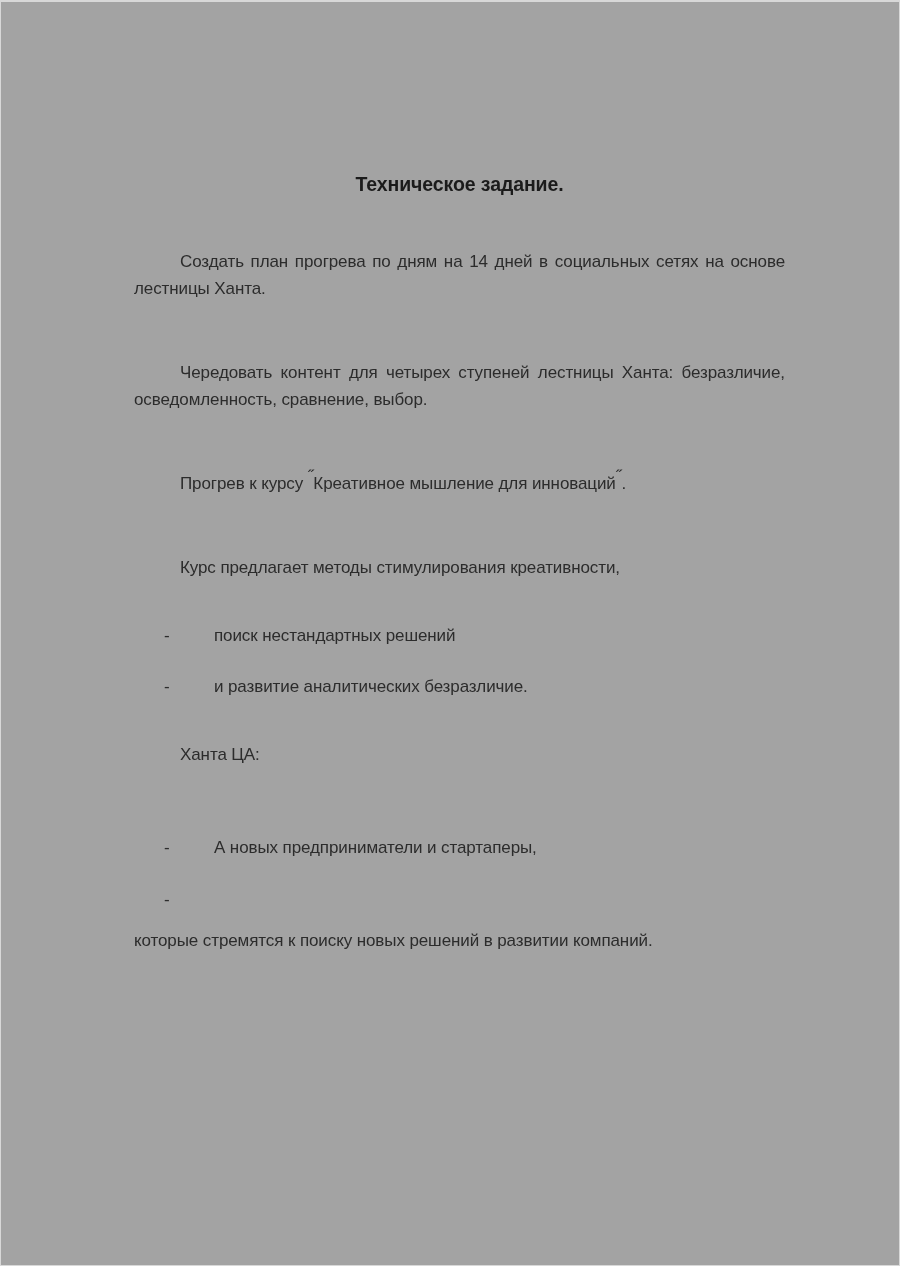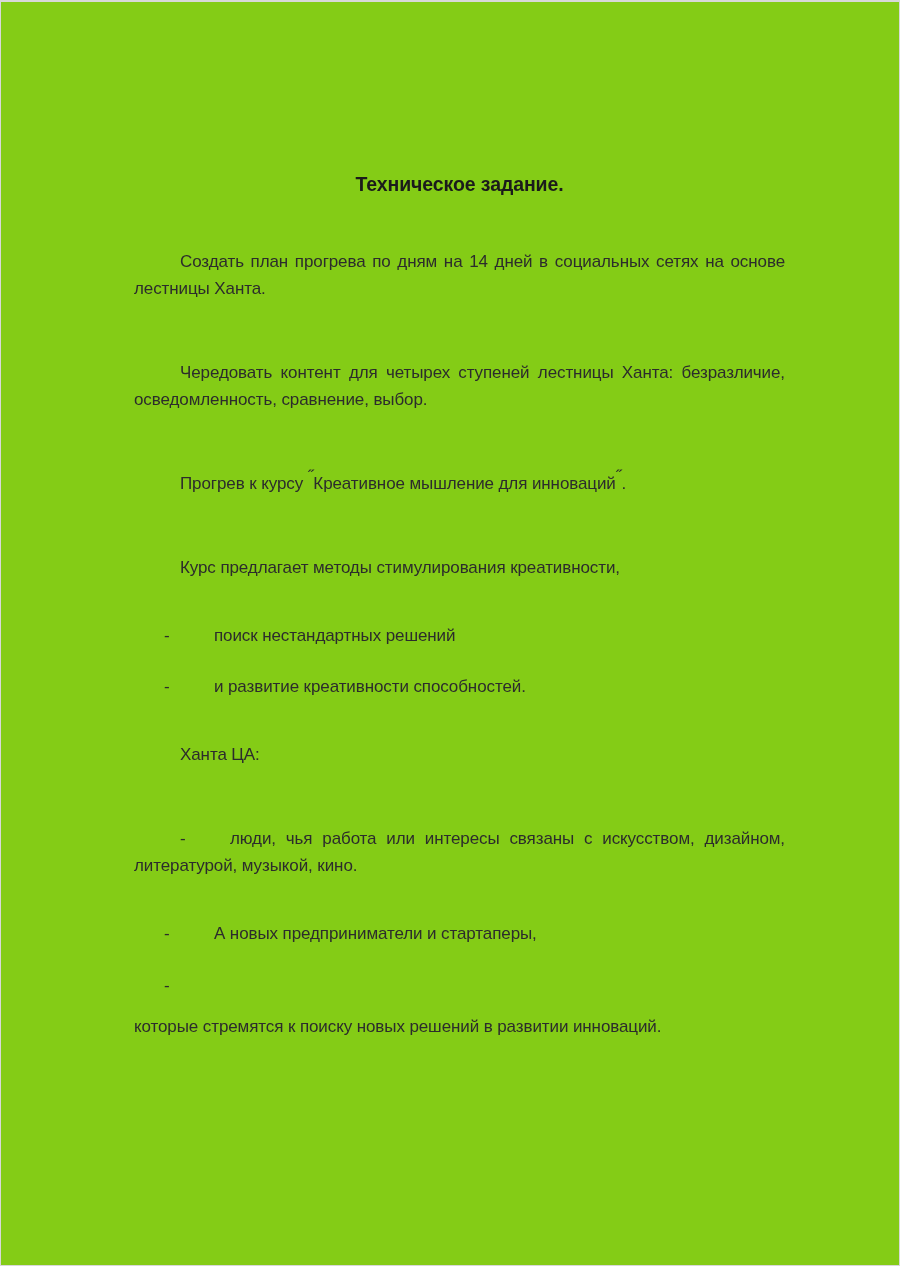--- a/index.html
+++ b/index.html
@@ -9,21 +9,21 @@
     background: #ffffff;
   }
   body {
     font-family: "Liberation Sans", "DejaVu Sans", sans-serif;
   }
   .page {
     position: relative;
     width: 900px;
     height: 1266px;
     box-sizing: border-box;
-    background: #84cc16;
+    background: #a3a3a3;
     border: 1px solid #d8d8d8;
     border-top-width: 2px;
     margin: 0;
     overflow: hidden;
   }
   .doc-body {
     position: absolute;
     left: 117px;
     top: 0;
     width: 683px;
@@ -128,44 +128,41 @@
 
     <div class="item">
       <span class="marker">-</span>
       <span class="item-text">поиск нестандартных решений</span>
     </div>
 
     <div class="gap-item"></div>
 
     <div class="item">
       <span class="marker">-</span>
-      <span class="item-text">и развитие креативности способностей.</span>
+      <span class="item-text">и развитие аналитических безразличие.</span>
     </div>
 
     <div class="gap-item"></div>
 
     <p class="para indent">Ханта ЦА:</p>
 
     <div class="gap-item"></div>
 
-    <div class="item flow para">
-      <span class="lead">-</span><span class="item-text">люди, чья работа или интересы связаны с искусством, дизайном, литературой, музыкой, кино.</span>
-    </div>
 
     <div class="gap-item"></div>
 
     <div class="item">
       <span class="marker">-</span>
       <span class="item-text">А новых предприниматели и стартаперы,</span>
     </div>
 
     <div class="gap-item"></div>
 
     <div class="item">
       <span class="marker">-</span>
     </div>
 
     <div class="gap-item"></div>
 
-    <p class="para no-indent">которые стремятся к поиску новых решений в развитии инноваций.</p>
+    <p class="para no-indent">которые стремятся к поиску новых решений в развитии компаний.</p>
 
   </div>
 </div>
 
 </body></html>

